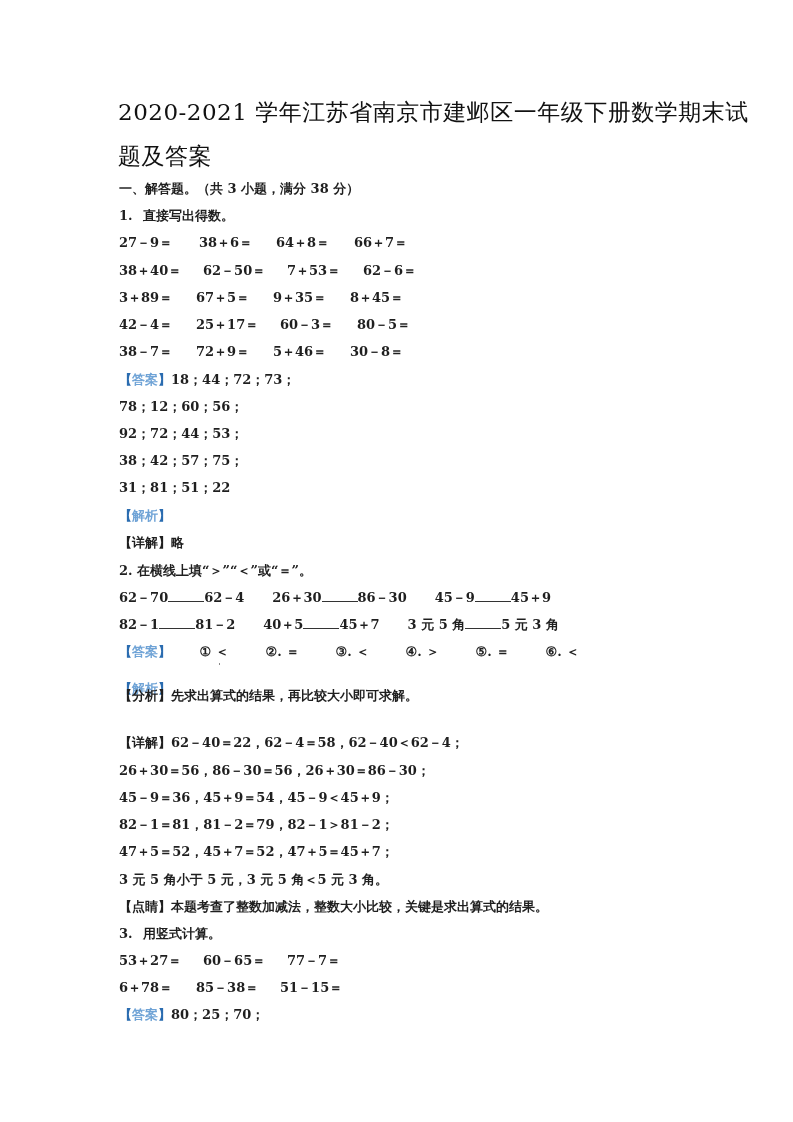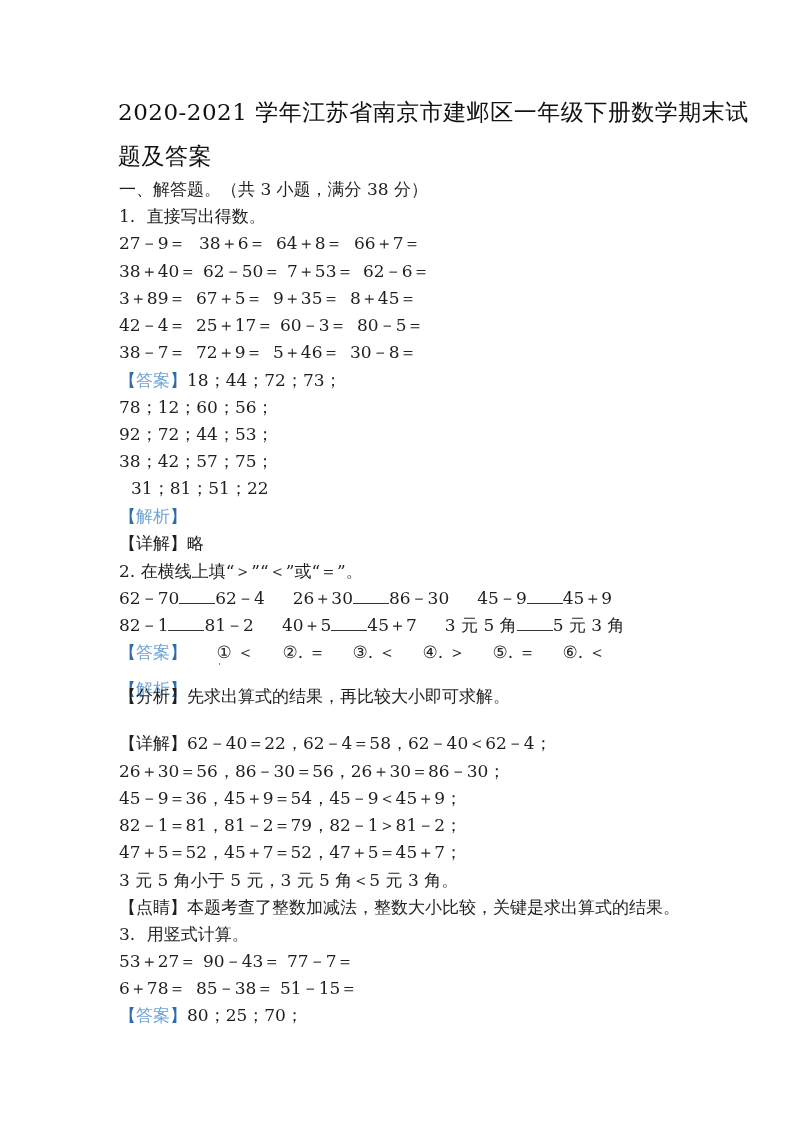--- a/index.html
+++ b/index.html
@@ -9,21 +9,21 @@
     color: #1a1a1a;
   }
   .page { position: absolute; left: 0; top: 0; width: 793px; height: 1122px; }
   .title {
     position: absolute; left: 118px; width: 560px;
     font-size: 23px; line-height: 30px; letter-spacing: 0.5px; color: #111;
     white-space: nowrap;
   }
   .line {
     position: absolute; left: 119px;
-    font-size: 17px; line-height: 18px; white-space: nowrap; color: #1f1f1f;
+    font-size: 13px; line-height: 18px; white-space: nowrap; color: #1f1f1f; font-weight: bold;
   }
   .cell { display: inline-block; }
   .lbl-b { color: #2a6cb0; }
   .lbl-t { color: #6fa3d6; }
   .blank { display: inline-block; width: 36px; border-bottom: 1px solid #333; height: 12px; vertical-align: baseline; }
   .ans-items span { display: inline-block; }
   .dot { position: absolute; left: 219px; top: 663px; width: 1px; height: 2px; background: #888; }
 </style>
 </head>
 <body>
@@ -55,21 +55,21 @@
   <div class="line" style="top:343px;">
     <span class="cell" style="width:77px">38－7＝</span><span class="cell" style="width:77px">72＋9＝</span><span class="cell" style="width:77px">5＋46＝</span><span class="cell">30－8＝</span>
   </div>
 
   <div class="line" style="top:371px;">
     <span class="lbl-b">【</span><span class="lbl-t">答案</span><span class="lbl-b">】</span><span>18；44；72；73；</span>
   </div>
   <div class="line" style="top:398px;">78；12；60；56；</div>
   <div class="line" style="top:425px;">92；72；44；53；</div>
   <div class="line" style="top:452px;">38；42；57；75；</div>
-  <div class="line" style="top:479px;margin-left:12px;">31；81；51；22</div>
+  <div class="line" style="top:479px;">31；81；51；22</div>
 
   <div class="line" style="top:507px;">
     <span class="lbl-b">【</span><span class="lbl-t">解析</span><span class="lbl-b">】</span>
   </div>
   <div class="line" style="top:534px;">
     <span>【</span><span>详解</span><span>】</span><span>略</span>
   </div>
 
   <div class="line" style="top:562px;">
     <span>2.</span>
@@ -108,21 +108,21 @@
 
   <div class="line" style="top:898px;">
     <span>【</span><span>点睛</span><span>】</span><span>本题考查了整数加减法，整数大小比较，关键是求出算式的结果。</span>
   </div>
 
   <div class="line" style="top:925px;">
     <span>3.</span>
     <span style="margin-left:6px;">用竖式计算。</span>
   </div>
   <div class="line" style="top:952px;">
-    <span class="cell" style="width:84px">53＋27＝</span><span class="cell" style="width:84px">90－43＝</span><span class="cell">77－7＝</span>
+    <span class="cell" style="width:84px">53＋27＝</span><span class="cell" style="width:84px">60－65＝</span><span class="cell">77－7＝</span>
   </div>
   <div class="line" style="top:979px;">
     <span class="cell" style="width:77px">6＋78＝</span><span class="cell" style="width:84px">85－38＝</span><span class="cell">51－15＝</span>
   </div>
   <div class="line" style="top:1006px;">
     <span class="lbl-b">【</span><span class="lbl-t">答案</span><span class="lbl-b">】</span><span>80；25；70；</span>
   </div>
 
 </div>
 

